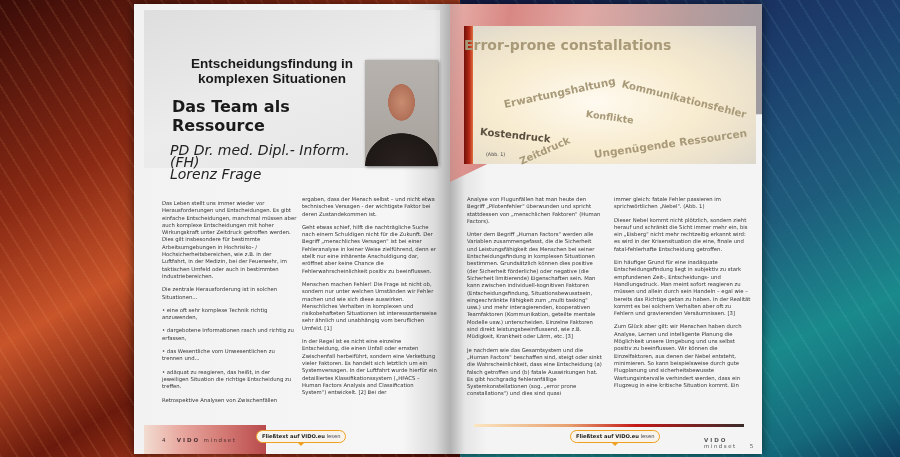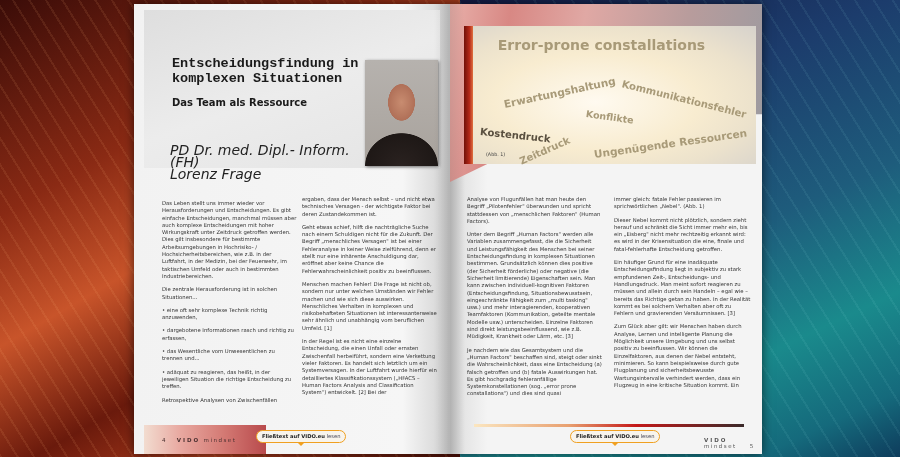--- a/index.html
+++ b/index.html
@@ -35,26 +35,26 @@
   .page-right {
     left: 316px; width: 312px;
     background: linear-gradient(90deg, #c4c4c4 0%, #e6e6e6 5%, #f4f4f4 12%, #f4f4f4 100%);
   }
   .left-header-panel {
     position: absolute; left: 10px; top: 6px; width: 296px; height: 158px;
     background: linear-gradient(160deg, #dedede 0%, #ececec 50%, #e4e4e4 100%);
   }
   .article-title {
     position: absolute; left: 38px; top: 52px; width: 200px;
-    font-family: Liberation Mono, monospace; font-weight: bold;
-    font-size: 13.5px; line-height: 15px; color: #1a1a1a;
+    font-family: Liberation Sans, sans-serif; font-weight: bold;
+    font-size: 13.5px; line-height: 15px; color: #1a1a1a; text-align: center;
   }
   .article-subtitle {
     position: absolute; left: 38px; top: 93px; width: 200px;
-    font-weight: bold; font-size: 10px; color: #1a1a1a;
+    font-weight: bold; font-size: 16px; color: #1a1a1a;
   }
   .author {
     position: absolute; left: 36px; top: 140px; width: 200px;
     font-style: italic; font-size: 14px; line-height: 12px; color: #222;
   }
   .author-photo {
     position: absolute; left: 231px; top: 56px; width: 73px; height: 106px;
     background:
       radial-gradient(ellipse 22px 30px at 50% 40%, #c88c70 0%, #b07058 60%, transparent 62%),
       radial-gradient(ellipse 40px 36px at 50% 100%, #2a2220 0%, #1e1816 90%, transparent 92%),
@@ -101,21 +101,21 @@
   }
   .figure {
     position: absolute; left: 14px; top: 22px; width: 292px; height: 138px;
     background: radial-gradient(ellipse at 45% 55%, #fffaf0 0%, #f8ecd0 45%, #ece2cc 70%, #d6d2cc 100%);
   }
   .figure-bar {
     position: absolute; left: 0; top: 0; width: 9px; height: 138px;
     background: linear-gradient(90deg, #701008 0%, #b42818 60%, #e07040 100%);
   }
   .fig-title {
-    position: absolute; left: 0; width: 275px; text-align: center;
+    position: absolute; left: 0; width: 275px; 
     font-weight: bold; font-size: 14px; line-height: 15px; color: #a89a78;
   }
   .fig-title-1 { top: 12px; }
   .fig-title-2 { top: 27px; }
   .fig-title-2 .dark { color: #3a3630; }
   .fig-word {
     position: absolute; font-weight: bold; white-space: nowrap; transform-origin: left center;
   }
   .fig-caption {
     position: absolute; left: 22px; top: 126px; font-size: 4.8px; color: #444;

